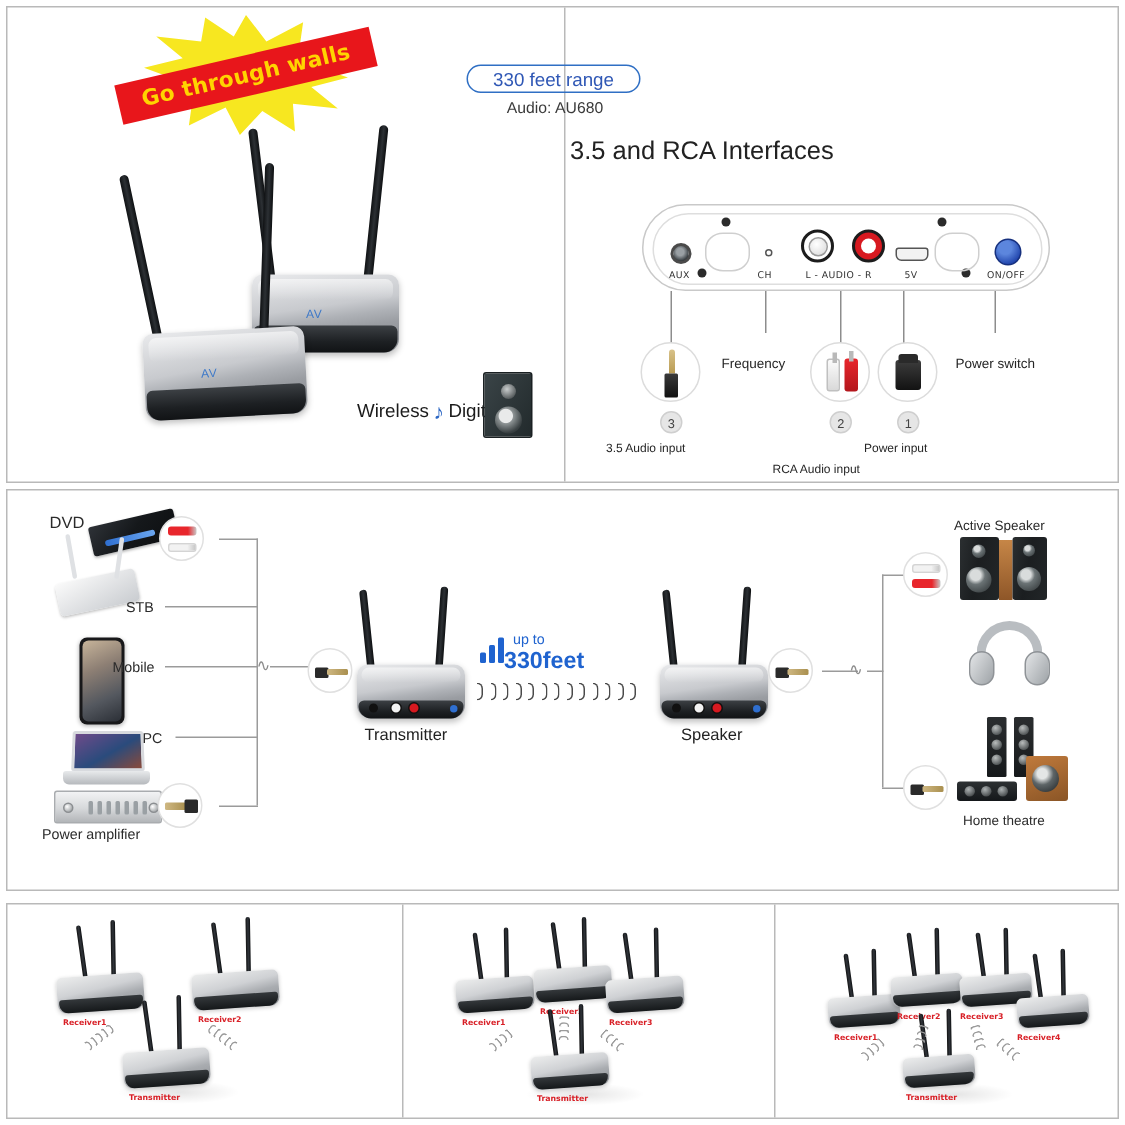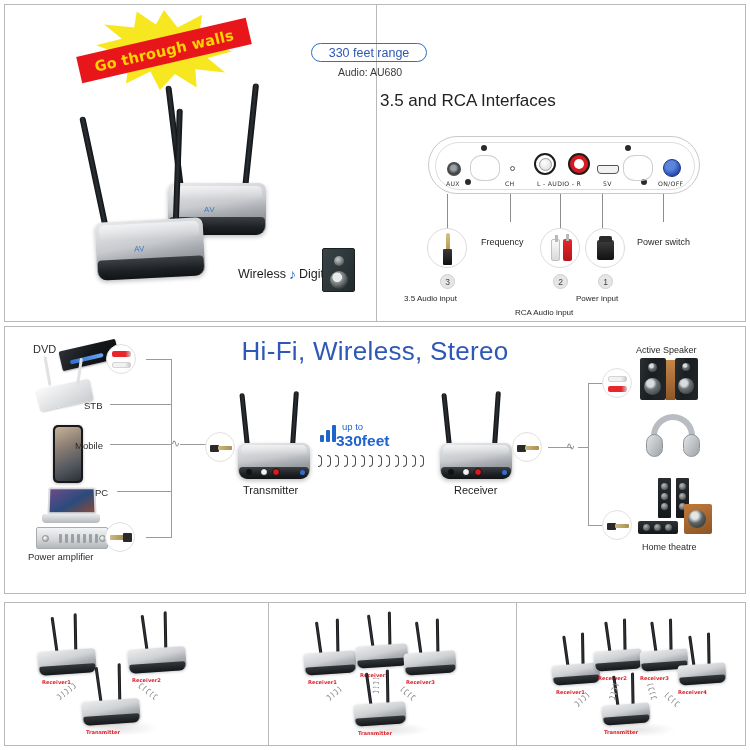--- a/index.html
+++ b/index.html
@@ -338,21 +338,20 @@
   <div class="callout-circle" style="left:585px;top:228px;width:40px;height:40px;">
     <div class="usb-plug" style="left:11px;top:11px;">
         <span class="head"></span>
       </div>
   </div>
   <div class="num-badge" style="left:598px;top:274px;">1</div>
   <div class="cap" style="left:576px;top:294px;">Power input</div>
 
   <div class="cap-mid" style="left:637px;top:237px;">Power switch</div>
 
-  <div class="hifi-title">Hi-Fi, Wireless, Stereo</div>
 
   <div class="thumb" style="left:60px;top:345px;">
       <div class="dvd-case"></div>
     </div>
   <div class="src-lbl" style="left:33px;top:343px;font-size:11px;">DVD</div>
 
   <div class="thumb" style="left:38px;top:384px;">
     <div class="router-thumb"></div>
     <div style="position:absolute;left:8px;top:-28px;width:3px;height:30px;background:#dfe1e4;transform:rotate(-10deg);border-radius:2px;"></div>
     <div style="position:absolute;left:40px;top:-26px;width:3px;height:28px;background:#dfe1e4;transform:rotate(8deg);border-radius:2px;"></div>
@@ -455,21 +454,21 @@
     <div class="ant" style="left:7px;top:-50px;width:4.5px;height:54px;transform:rotate(-6deg);"></div>
     <div class="ant" style="left:52px;top:-52px;width:4.5px;height:56px;transform:rotate(4deg);"></div>
     <div class="dev-body"></div>
     <div class="dev-top-sheen"></div>
     <div class="dev-front"></div>
     <div style="position:absolute;left:8px;bottom:4px;width:6px;height:6px;border-radius:50%;background:#111;"></div>
     <div style="position:absolute;left:22px;bottom:3px;width:8px;height:8px;border-radius:50%;background:#f2f2f2;border:1.5px solid #111;"></div>
     <div style="position:absolute;left:34px;bottom:3px;width:8px;height:8px;border-radius:50%;background:#d71920;border:1.5px solid #111;"></div>
     <div style="position:absolute;right:5px;bottom:4px;width:5px;height:5px;border-radius:50%;background:#2f6fd0;"></div>
   </div>
-  <div class="tx-lbl" style="left:454px;top:484px;">Receiver</div>
+  <div class="tx-lbl" style="left:454px;top:484px;">Speaker</div>
 
   <div class="tiny-circle" style="left:512px;top:432px;width:30px;height:30px;">
     <div style="position:absolute;left:4px;top:12px;width:9px;height:7px;background:#2a2a2a;border-radius:1px;"></div>
     <div style="position:absolute;left:12px;top:13px;width:14px;height:4px;background:linear-gradient(90deg,#cfb883,#a98f4e);border-radius:1px;"></div>
   </div>
 
   <div class="wire" style="left:548px;top:447px;width:24px;height:1px;"></div>
   <div style="position:absolute;left:566px;top:440px;color:#8d8d8d;font-size:11px;">∿</div>
   <div class="wire" style="left:588px;top:383px;width:1px;height:142px;"></div>
   <div class="wire" style="left:578px;top:447px;width:11px;height:1px;"></div>

